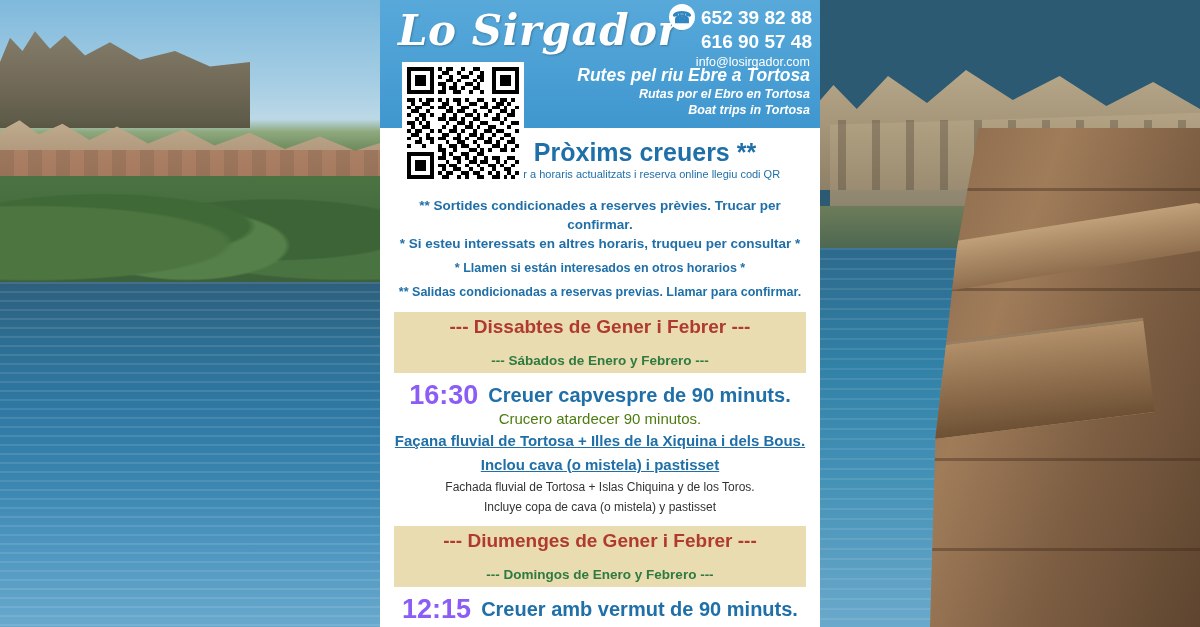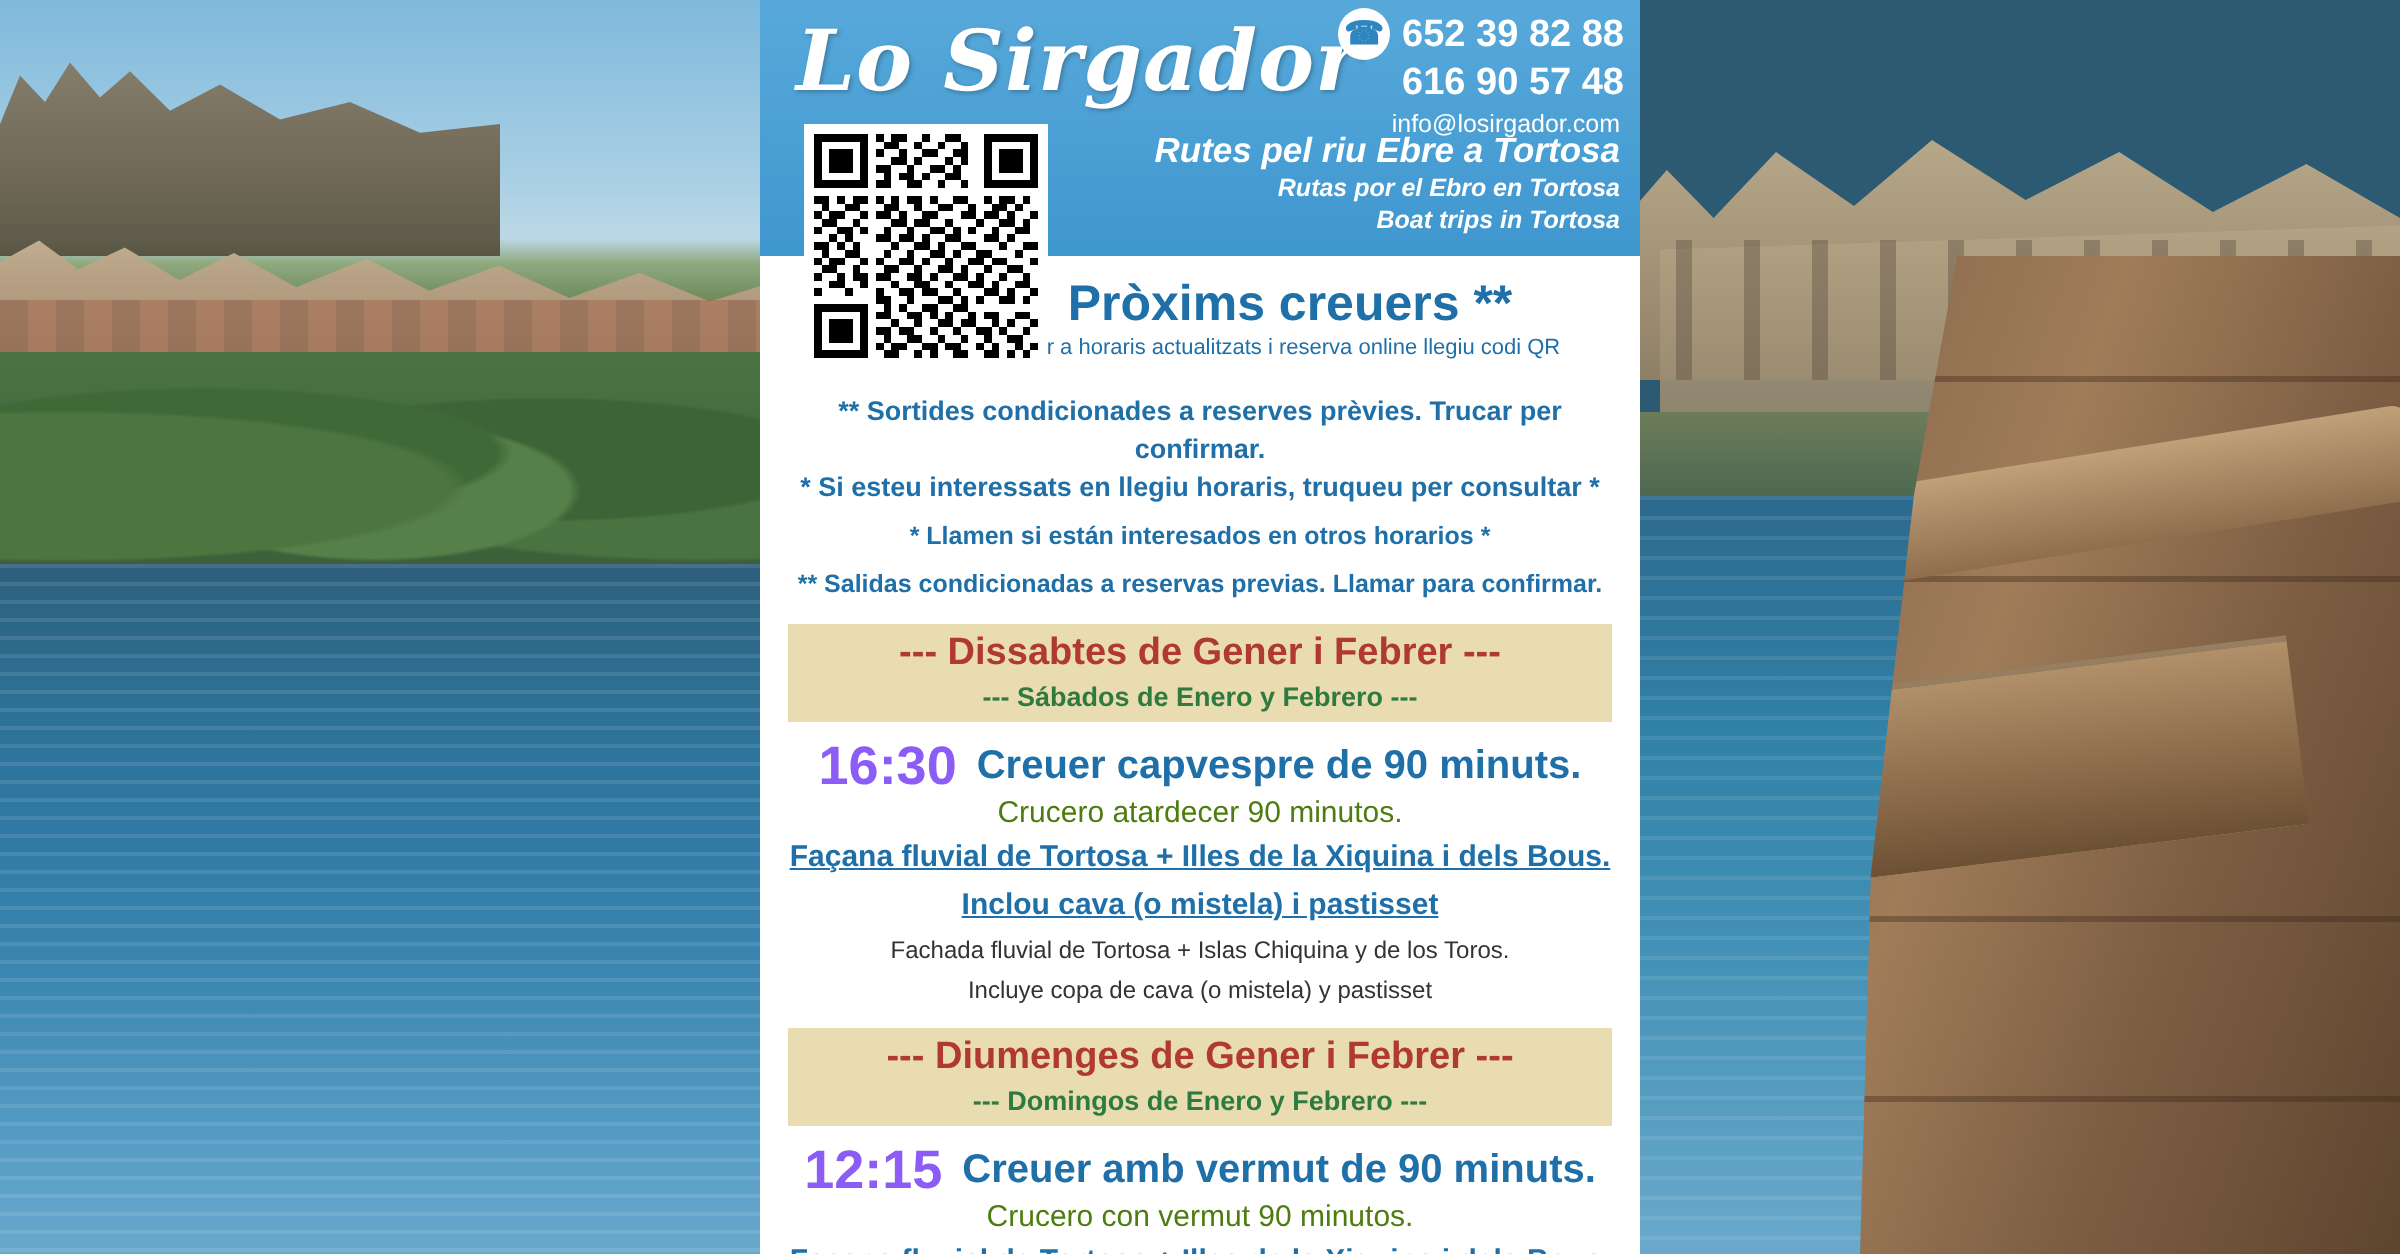--- a/index.html
+++ b/index.html
@@ -161,21 +161,21 @@
     text-align:center;color:#1f6fa8;font-size:11px;margin-top:1px;padding-left:90px;
   }
   .notes{margin-top:16px;text-align:center;color:#1f6fa8;}
   .notes .n{font-size:13.5px;font-weight:bold;line-height:19px;}
   .notes .es{font-size:12.5px;font-weight:bold;line-height:18px;margin-top:6px;}
 
   .band{
     background:#e8dcb0;margin:11px 6px 0 6px;padding:4px 0 5px 0;text-align:center;
   }
   .band .cat{color:#b03a2e;font-size:19px;font-weight:bold;}
-  .band .es{color:#2e7a3f;font-size:13.5px;font-weight:bold;margin-top:3px;}
+  .band .es{color:#2e7a3f;font-size:13.5px;font-weight:bold;margin-top:15px;}
 
   .trip{position:relative;margin-top:7px;text-align:center;}
   .trip .line1{display:flex;align-items:center;justify-content:center;gap:10px;}
   .trip .time{color:#8b5cf6;font-size:27px;font-weight:bold;}
   .trip .cat-main{color:#1f6fa8;font-size:20px;font-weight:bold;}
   .trip .es-main{color:#4d7c0f;font-size:15px;margin-top:-1px;}
   .trip .cat-det{color:#1f6fa8;font-size:15px;font-weight:bold;line-height:20px;margin-top:4px;text-decoration:underline;}
   .trip .es-det{color:#333;font-size:12px;line-height:16px;margin-top:4px;}
 </style>
 </head>
@@ -452,21 +452,21 @@
       </svg>
     </div>
 
     <div class="body">
 
       <div class="ttl">Pròxims creuers **</div>
       <div class="ttl-sub">Per a horaris actualitzats i reserva online llegiu codi QR</div>
 
       <div class="notes">
         <div class="n">** Sortides condicionades a reserves prèvies.  Trucar per confirmar.</div>
-        <div class="n">* Si esteu interessats en llegiu horaris, truqueu per consultar *</div>
+        <div class="n">* Si esteu interessats en altres horaris, truqueu per consultar *</div>
         <div class="es">* Llamen si están interesados en otros horarios *</div>
         <div class="es">** Salidas condicionadas a reservas previas. Llamar para confirmar.</div>
       </div>
 
       <div class="band">
         <div class="cat">--- Dissabtes de Gener i Febrer ---</div>
         <div class="es">--- Sábados de Enero y Febrero ---</div>
       </div>
       <div class="trip">
         <div class="line1">

